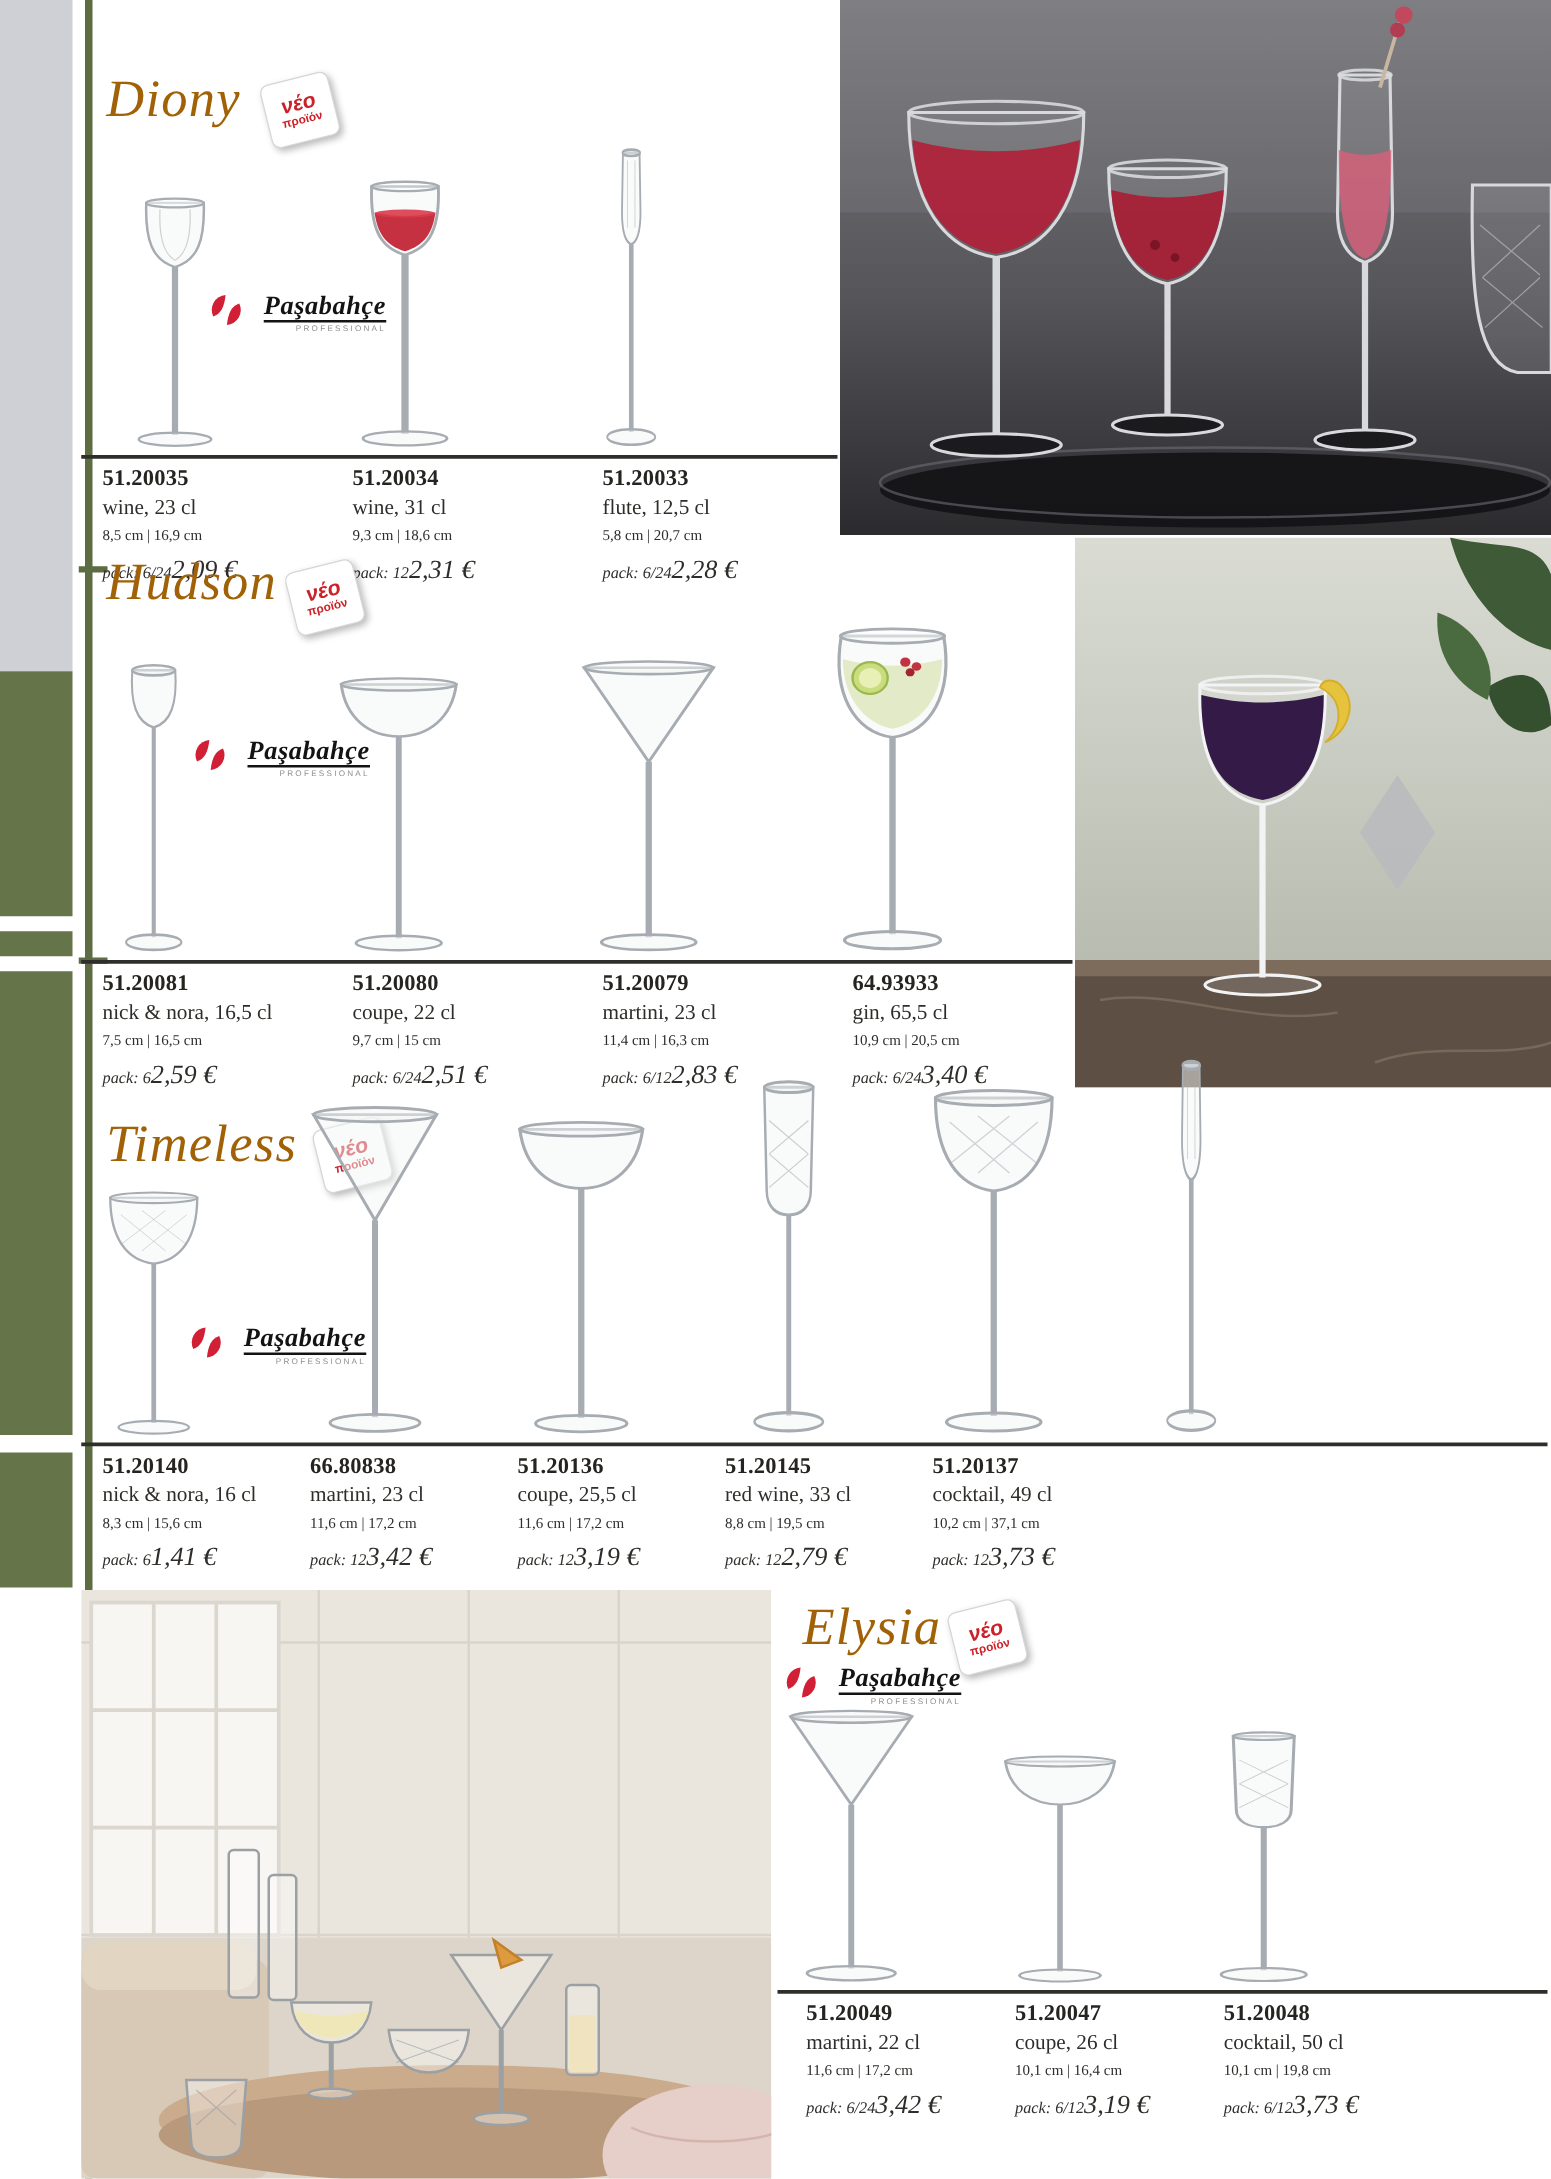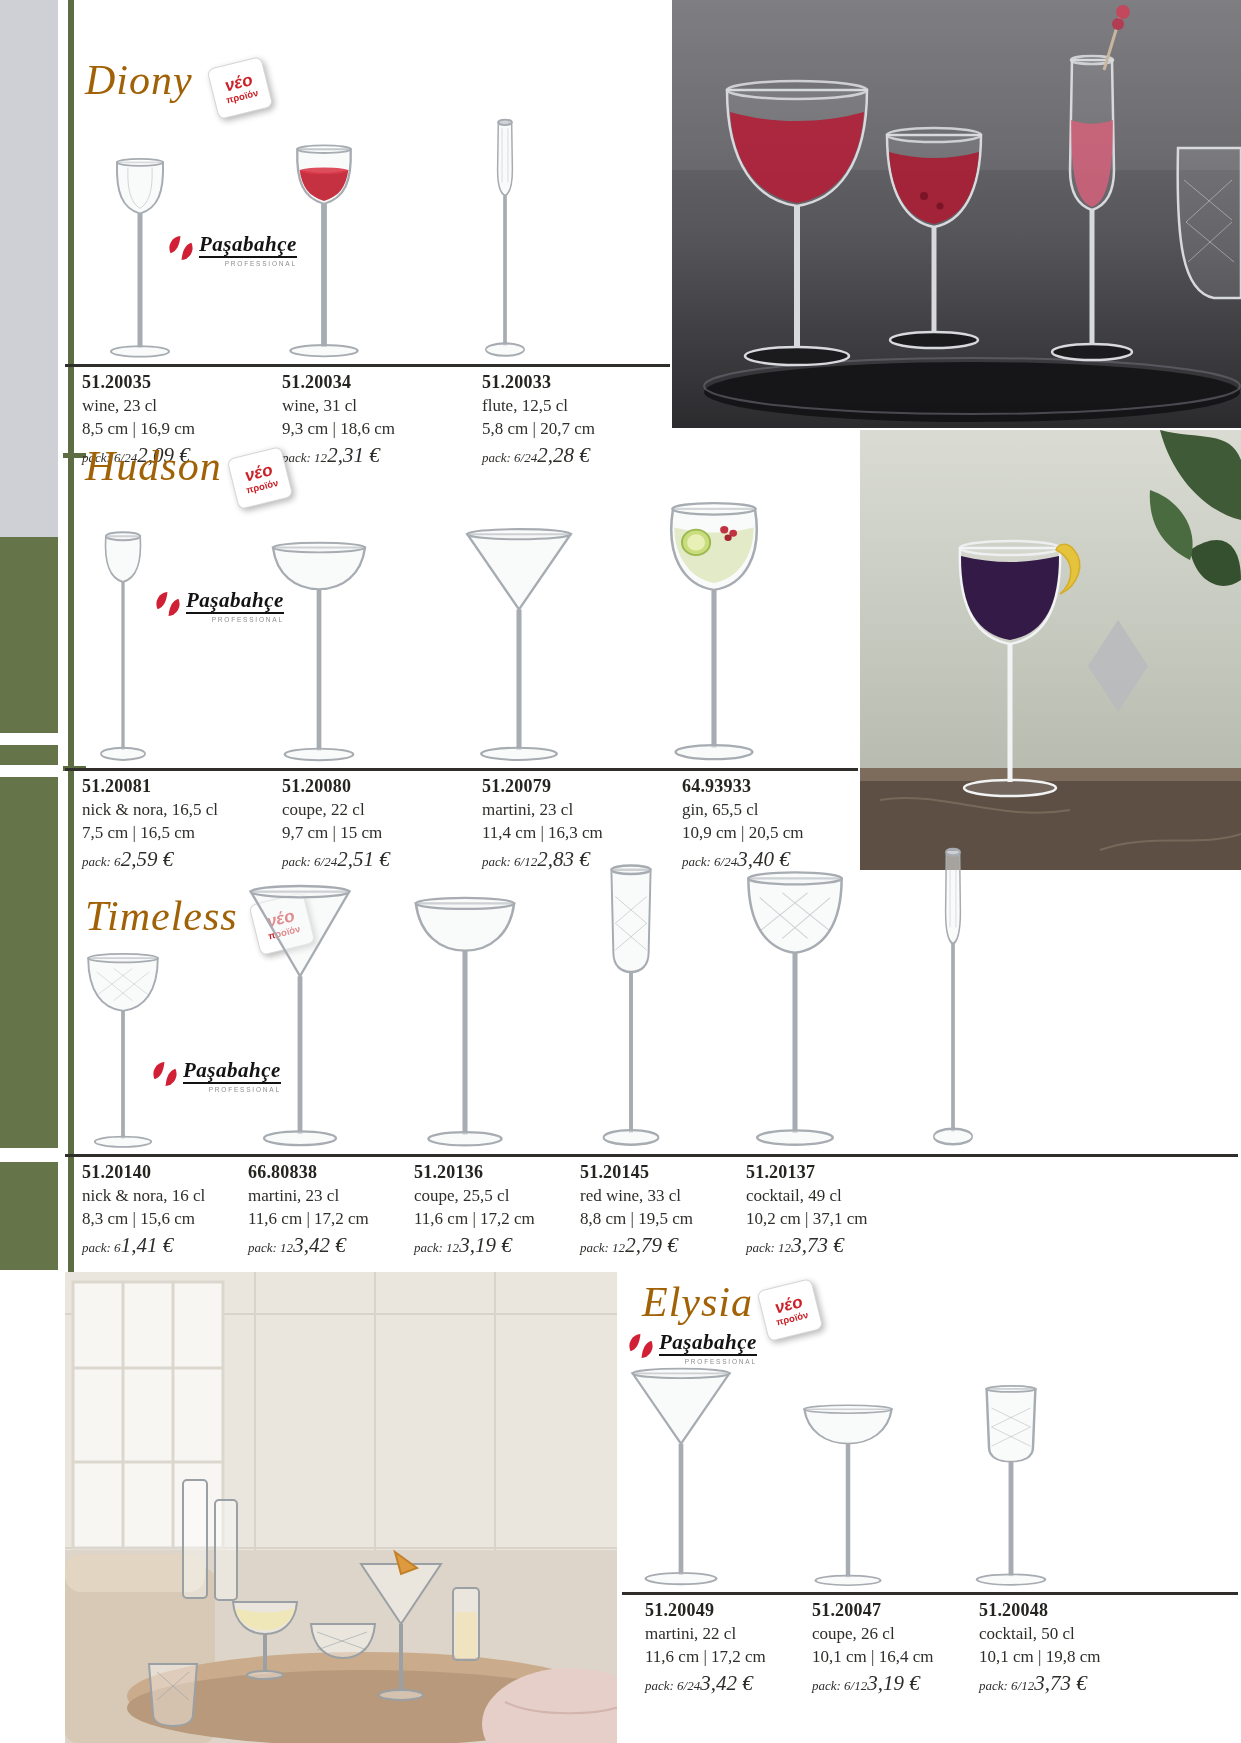--- a/index.html
+++ b/index.html
@@ -14,33 +14,33 @@
   
   .stitle{font-style:italic;font-size:42px;color:#a16207;letter-spacing:1px;line-height:48px;}
   
   .badge{width:54px;height:50px;background:#fff;border:1px solid #d6d6d6;border-radius:7px;
          transform:rotate(-14deg);box-shadow:2px 3px 6px rgba(0,0,0,.28);
          display:flex;flex-direction:column;align-items:center;justify-content:center;
          font-family:"Liberation Sans",sans-serif;}
   .badge .b1{color:#cc2128;font-weight:bold;font-style:italic;font-size:17px;line-height:16px;}
   .badge .b2{color:#cc2128;font-weight:bold;font-size:9.5px;line-height:11px;}
   
-  .pb{display:flex;align-items:flex-start;gap:5px;}
+  .pb{display:flex;align-items:flex-start;gap:17px;}
   .pb svg{width:26px;height:26px;margin-top:3px;flex:none;}
   .pb .nm{display:block;font-style:italic;font-weight:bold;font-size:21px;line-height:24px;
           color:#131313;border-bottom:2px solid #131313;letter-spacing:.5px;}
   .pb .sub{display:block;text-align:right;font-family:"Liberation Sans",sans-serif;
            font-size:6.5px;letter-spacing:1.8px;color:#8d8d8d;margin-top:2px;}
   
   .rule{height:3px;background:#2f2e2b;}
   
   .prod{width:180px;}
   .prod .code{font-weight:bold;font-size:18px;line-height:21px;letter-spacing:.2px;color:#262421;}
   .prod .name{font-size:17px;line-height:21px;margin-top:2px;}
-  .prod .dims{font-size:17px;line-height:21px;margin-top:2px;}
+  .prod .dims{font-size:12px;line-height:21px;margin-top:2px;}
   .prod .packrow{display:flex;justify-content:flex-start;align-items:baseline;margin-top:4px;font-style:italic;}
   .prod .pack{font-size:13px;}
   .prod .price{font-size:21px;}
   .glass{position:absolute;}
   .photo{position:absolute;display:block;}
 </style>
 </head>
 <body>
 
 <div id="page">

